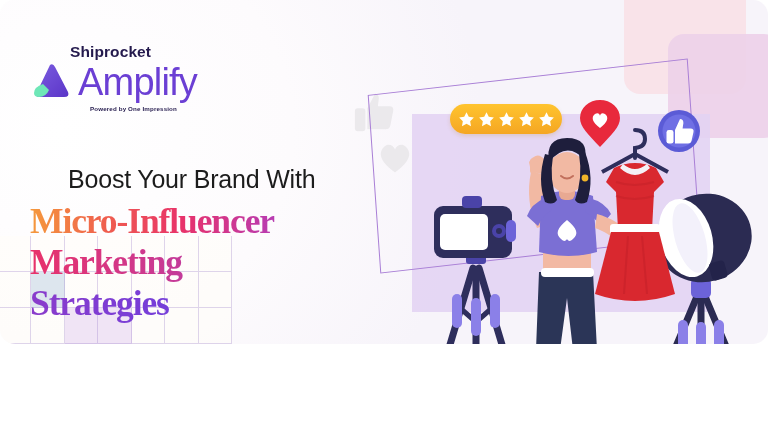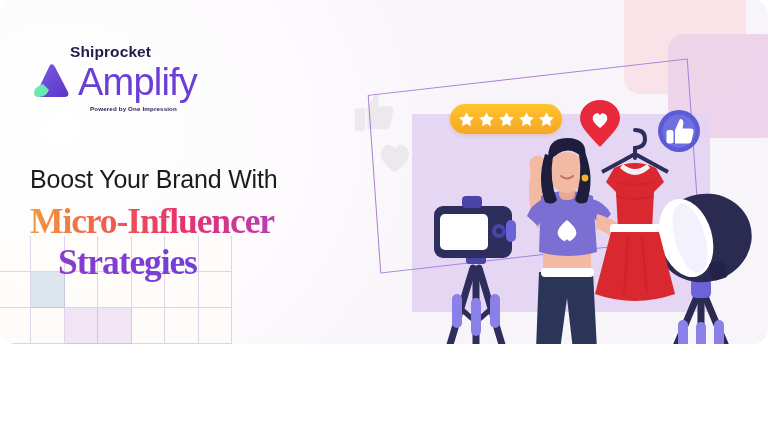--- a/index.html
+++ b/index.html
@@ -111,30 +111,31 @@
   #logo-sub {
     font-size:6.2px; font-weight:bold; color:#241a4d;
     margin-left:60px; margin-top:3px; letter-spacing:.15px;
   }
 
   
   #headline { position:absolute; left:30px; top:165px; width:345px; }
   #hl-line1 {
     font-size:25px; color:#1c1c1c; line-height:1.18;
     letter-spacing:-.2px;
+    margin-left:38px;
   }
   .hl-grad {
     font-size:35.5px; font-weight:bold; line-height:1.16;
     letter-spacing:-1.1px; white-space:nowrap;
     -webkit-background-clip:text; background-clip:text;
     -webkit-text-fill-color:transparent; color:transparent;font-family:Liberation Serif, serif;
   }
   #hl-line2 { background-image:linear-gradient(90deg,#f5993c 0%, #ef5e4e 22%, #e8326a 44%, #b93bb0 70%, #6a3fe0 100%); }
   #hl-line3 { background-image:linear-gradient(90deg,#e8326a 0%, #c83a95 40%, #7b3fdd 100%); }
-  #hl-line4 { background-image:linear-gradient(90deg,#8a3ccb 0%, #6a3fe0 60%, #6336e2 100%);margin-left:28px; }
+  #hl-line4 { background-image:linear-gradient(90deg,#8a3ccb 0%, #6a3fe0 60%, #6336e2 100%); }
   #hl-line2 { margin-top:6px; }
 </style>
 </head>
 <body>
 
 <div id="banner">
 
   <div class="corner-sq" id="corner-pink"></div>
   <div class="corner-sq" id="corner-purple"></div>
 
@@ -305,16 +306,17 @@
         <path d="M13 22 q-9 3 -9 9 q0 4 5 4 q7 0 10 -7z" fill="#6ee7b7"></path>
       </svg>
       <div id="logo-word">Amplify</div>
     </div>
     <div id="logo-sub">Powered by One Impression</div>
   </div>
 
   <div id="headline">
     <div id="hl-line1">Boost Your Brand With</div>
     <div class="hl-grad" id="hl-line2">Micro-Influencer</div>
+    <div class="hl-grad" id="hl-line3">Marketing</div>
     <div class="hl-grad" id="hl-line4">Strategies</div>
   </div>
 
 </div>
 
 </body></html>

